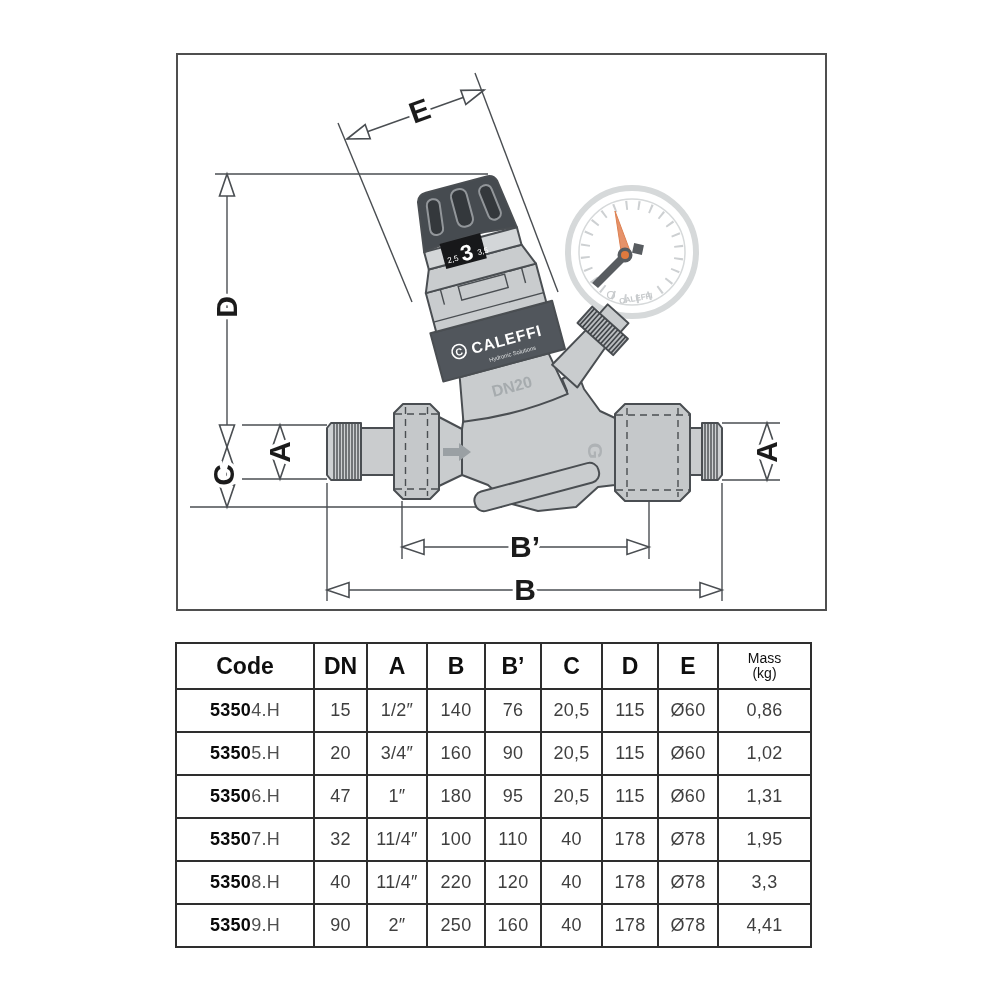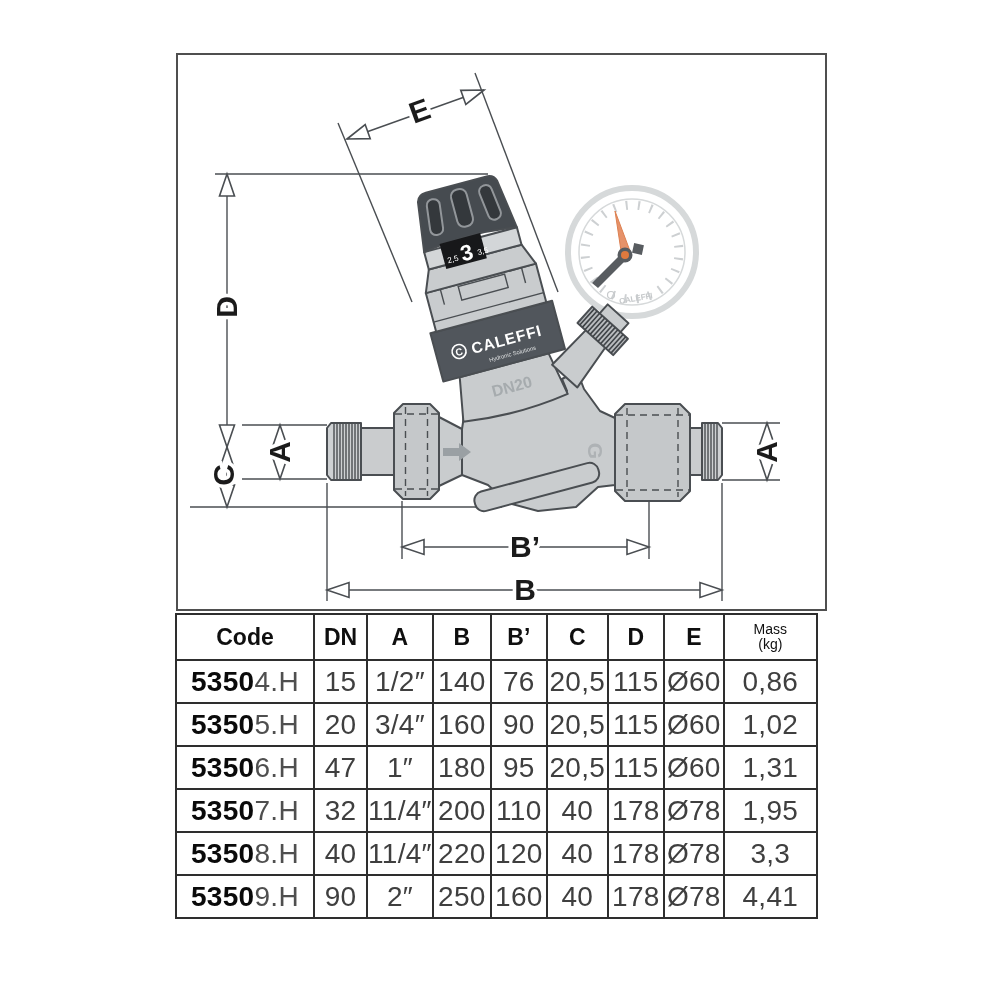--- a/index.html
+++ b/index.html
@@ -3,26 +3,26 @@
 <meta charset="utf-8">
 <style>
   html,body{margin:0;padding:0;background:#ffffff;}
   #page{position:relative;width:1000px;height:1000px;background:#fff;overflow:hidden;
         font-family:"Liberation Sans",sans-serif;}
   #drawing-frame{position:absolute;left:176px;top:53px;width:651px;height:558px;
         border:2px solid #4f4f4f;box-sizing:border-box;background:#fff;}
   #drawing-frame svg{display:block;}
 
   
-  #dim-table{position:absolute;left:175px;top:613px;border-collapse:collapse;table-layout:fixed;}
+  #dim-table{position:absolute;left:175px;top:642px;border-collapse:collapse;table-layout:fixed;}
   #dim-table td,#dim-table th{border:2px solid #2e2e2e;text-align:center;vertical-align:middle;
         padding:0;background:#fff;}
   #dim-table th{height:44px;font-size:23px;font-weight:bold;color:#0f0f0f;}
   #dim-table th.mass-h{font-size:14px;line-height:15px;font-weight:normal;}
-  #dim-table td{height:41px;font-size:28px;color:#3f3f3f;font-weight:normal;letter-spacing:.3px;border-radius:10px;}
+  #dim-table td{height:41px;font-size:18px;color:#3f3f3f;font-weight:normal;letter-spacing:.3px;border-radius:10px;}
   #dim-table td.code-cell .pfx{font-weight:bold;color:#0a0a0a;}
   #dim-table td.code-cell .sfx{color:#4f4f4f;}
   .c-code{width:138px}.c-dn{width:53px}.c-a{width:60px}.c-b{width:58px}.c-bp{width:56px}
   .c-c{width:61px}.c-d{width:56px}.c-e{width:60px}.c-mass{width:93px}
 
   
   text{font-family:"Liberation Sans",sans-serif;}
   .dimlbl{font-size:30px;font-weight:bold;fill:#1b1b1b;paint-order:stroke;stroke:#ffffff;stroke-width:7px;}
   .thin{stroke:#4a4e52;stroke-width:1.4;fill:none;}
   .part{stroke:#4a4e52;stroke-width:2;stroke-linejoin:round;}
@@ -253,21 +253,21 @@
           <td>95</td>
           <td>20,5</td>
           <td>115</td>
           <td>Ø60</td>
           <td>1,31</td>
         </tr>
         <tr>
           <td class="code-cell"><span class="pfx">5350</span><span class="sfx">7.H</span></td>
           <td>32</td>
           <td>11/4″</td>
-          <td>200</td>
+          <td>100</td>
           <td>110</td>
           <td>40</td>
           <td>178</td>
           <td>Ø78</td>
           <td>1,95</td>
         </tr>
         <tr>
           <td class="code-cell"><span class="pfx">5350</span><span class="sfx">8.H</span></td>
           <td>40</td>
           <td>11/4″</td>

